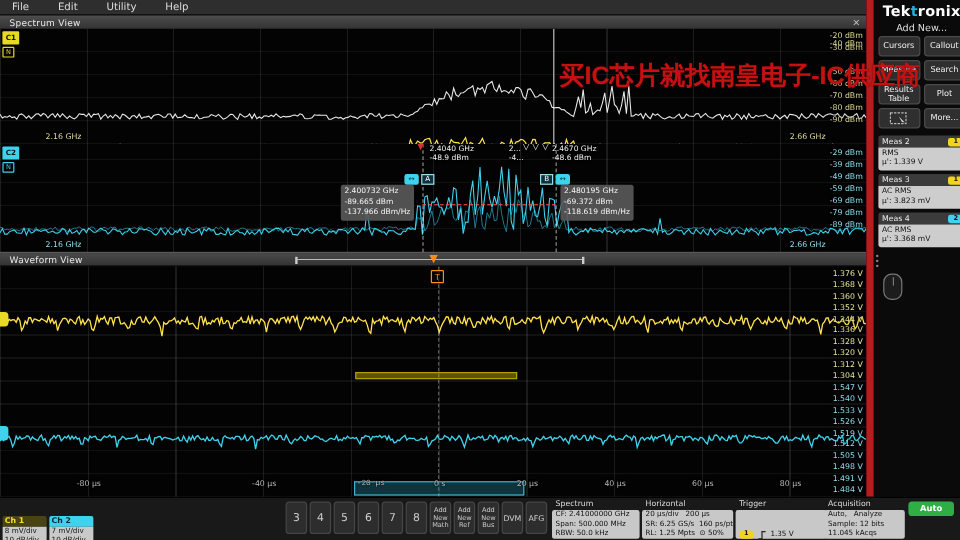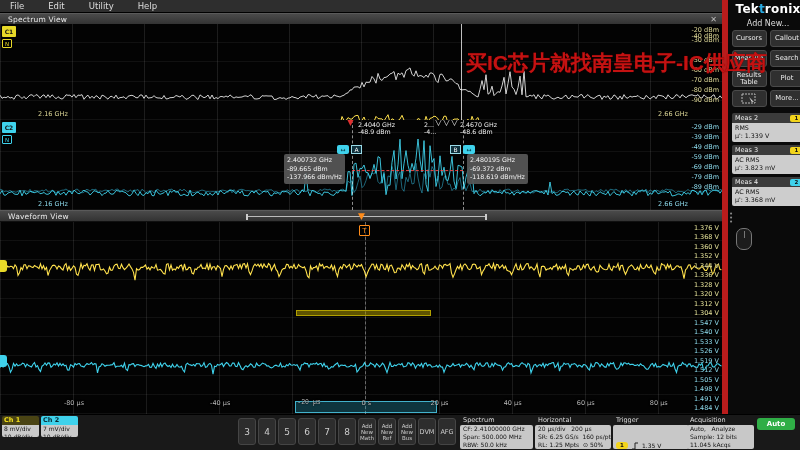--- a/index.html
+++ b/index.html
@@ -91,21 +91,21 @@
   .meas-body { background:#cdcdcd; color:#111; font-size:6.3px; line-height:8px;
     padding:1px 3px 2px; border-radius:0 0 2px 2px; }
   #rp-dots { position:absolute; left:1px; top:212px; color:#888; font-size:7px; line-height:4px; }
   #mouse-icon { position:absolute; left:8px; top:228px; width:16px; height:22px;
     border:1px solid #777; border-radius:7px; background:#1c1c1c; }
   #mouse-icon::before { content:""; position:absolute; left:7px; top:2px; width:1px; height:7px; background:#777; }
 
   
   #bottom-bar { position:absolute; left:0; top:414px; width:800px; height:36px;
     background:#191919; border-top:1px solid #000; }
-  .ch-badge { position:absolute; top:1px; width:37px; height:21px; border-radius:2px; overflow:hidden; }
+  .ch-badge { position:absolute; top:15px; width:37px; height:21px; border-radius:2px; overflow:hidden; }
   .ch-head { height:9px; font-size:6.5px; font-weight:bold; line-height:9px; padding-left:2px; }
   .ch1-head { background:#4a4414; color:#f5e11c; }
   .ch2-head { background:#3fd2ec; color:#072a33; }
   .ch-body { background:#c9c9c9; color:#111; font-size:6px; line-height:8px; padding:0 2px; height:24px; position:relative; }
   .probe-icon { position:absolute; right:1px; bottom:1px; font-size:6px; color:#333; }
   .bb-btn { position:absolute; top:3px; width:18px; height:27px; background:#2d2d2d;
     border:1px solid #454545; border-radius:3px; color:#ccc; font-size:9px;
     display:flex; align-items:center; justify-content:center; text-align:center; }
   .bb-btn.small { font-size:5.5px; line-height:6px; }
   .bb-btn.mid { font-size:6.5px; }

